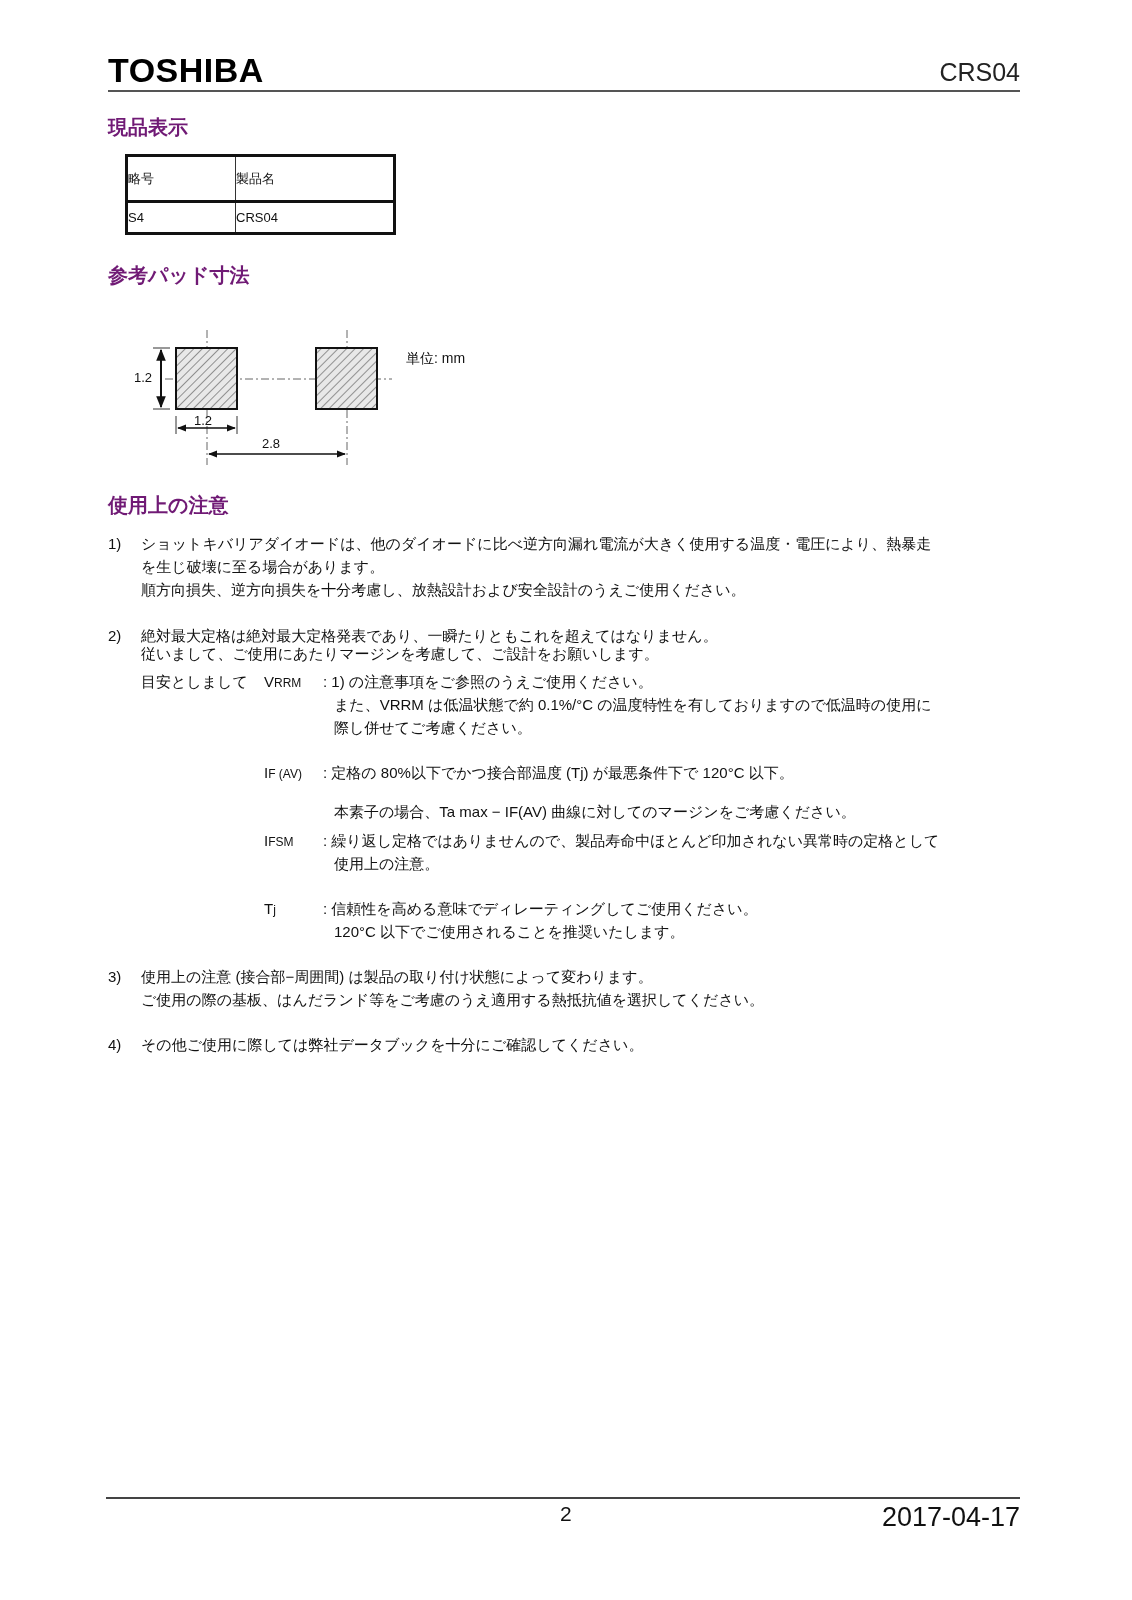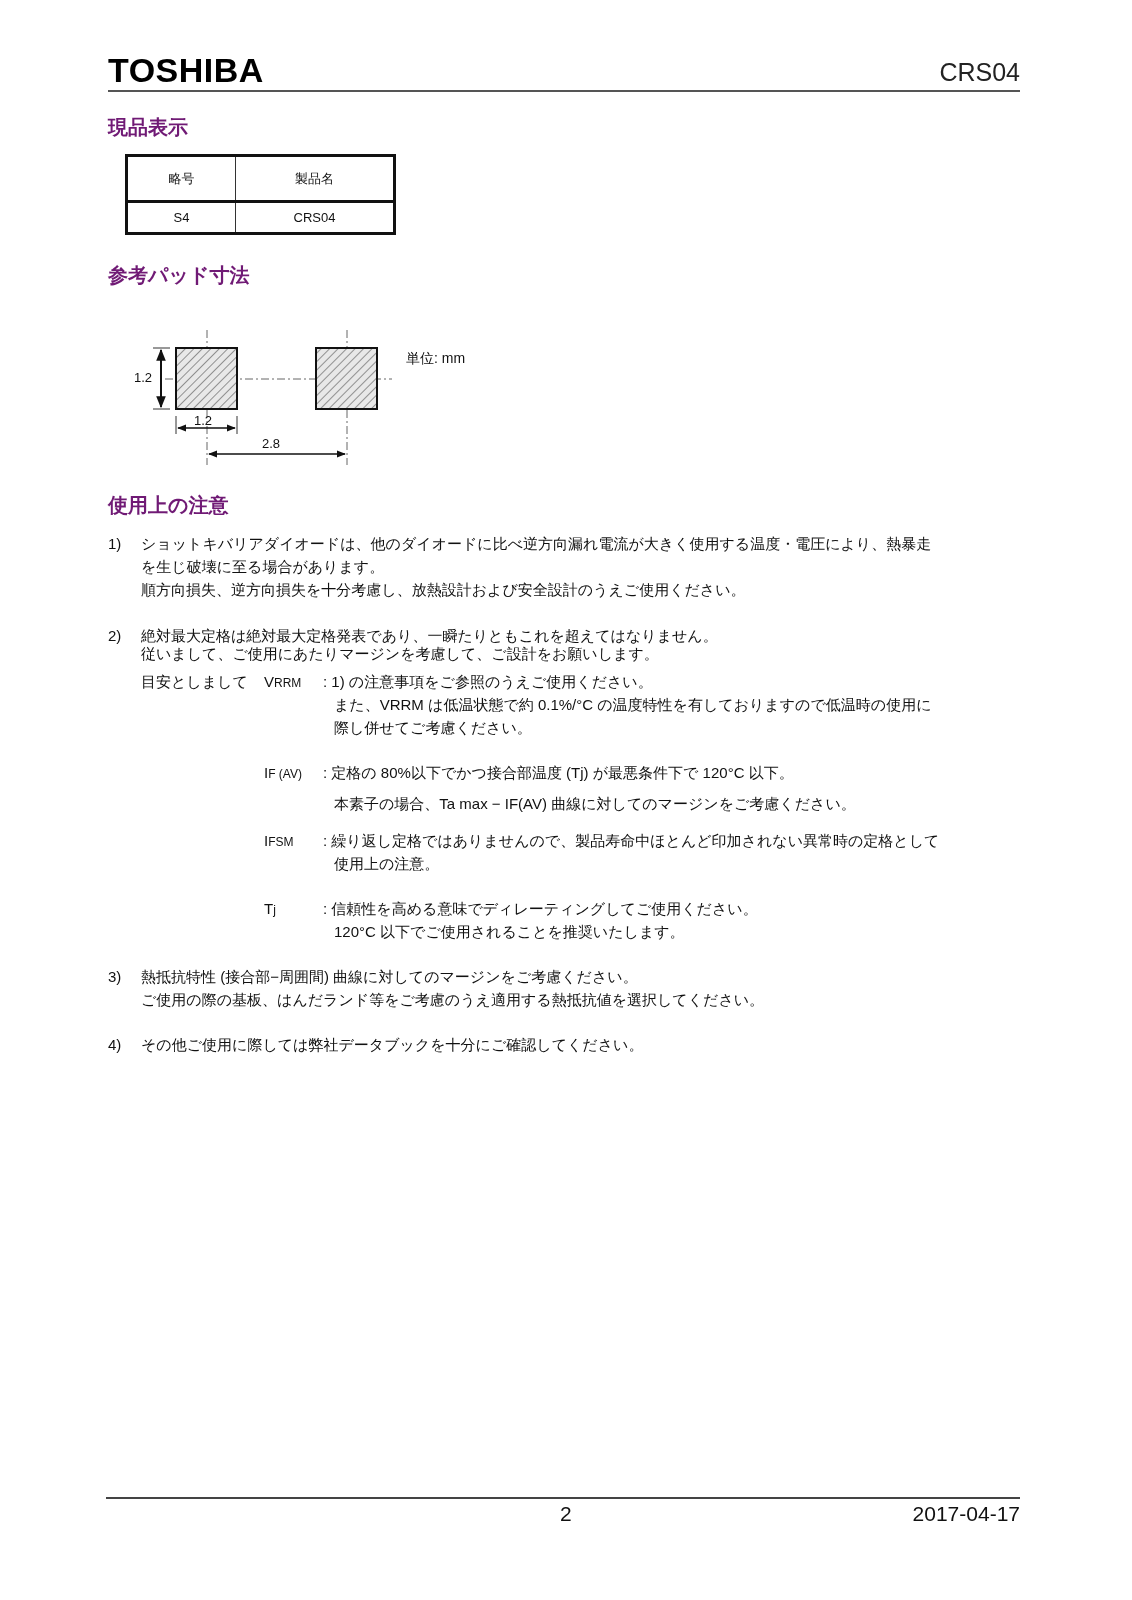--- a/index.html
+++ b/index.html
@@ -4,32 +4,32 @@
 <style>
   html, body { margin: 0; padding: 0; background: #ffffff; }
   body { width: 1132px; height: 1600px; position: relative; font-family: "Liberation Sans", "DejaVu Sans", sans-serif; color: #111; }
   .abs { position: absolute; }
   .logo { left: 108px; top: 52px; font-family: "Liberation Sans", sans-serif; font-weight: bold; font-size: 34px; letter-spacing: 0.5px; color: #000; transform: scaleY(0.95); }
   .docid { right: 112px; top: 58px; font-size: 25px; color: #222; }
   .hr-top { left: 108px; top: 90px; width: 912px; height: 2px; background: #555; }
   .hr-bot { left: 106px; top: 1497px; width: 914px; height: 2px; background: #444; }
   .section-title { font-weight: bold; font-size: 20px; color: #701a75; left: 108px; }
   table.mark { position: absolute; left: 125px; top: 154px; border-collapse: collapse; border: 3px solid #111; font-size: 13px; }
-  table.mark td { border: 1px solid #333; text-align: center; height: 43px; padding: 0; }
+  table.mark td { border: 1px solid #333; height: 43px; padding: 0; }
   table.mark tr.head td { border-bottom: 3px solid #111; height: 43px; }
   table.mark tr.body td { height: 29px; }
   table.mark td.c1 { width: 107px; }
   table.mark td.c2 { width: 157px; }
   .unit { left: 406px; top: 350px; font-size: 14px; }
   .notes { left: 108px; font-size: 15px; line-height: 23px; color: #111; }
   .num { position: absolute; left: 0; }
   .line { position: absolute; white-space: nowrap; }
   .sub { font-size: 12px; }
   .footer-page { left: 560px; top: 1502px; font-size: 21px; }
-  .footer-date { right: 112px; top: 1502px; font-size: 21px; }
+  .footer-date { right: 112px; top: 1502px; font-size: 27px; }
 </style>
 </head>
 <body>
 
 <div class="abs logo">TOSHIBA</div>
 <div class="abs docid">CRS04</div>
 <div class="abs hr-top"></div>
 
 <div class="abs section-title" style="top:114px;">現品表示</div>
 <table class="mark">
@@ -94,32 +94,32 @@
   <span class="line" style="left:33px; top:110px;">従いまして、ご使用にあたりマージンを考慮して、ご設計をお願いします。</span>
   <span class="line" style="left:33px; top:138px;">目安としまして</span>
 
   <span class="line" style="left:156px; top:138px;"><span>V</span><span class="sub">RRM</span></span>
   <span class="line" style="left:215px; top:138px;">: 1) の注意事項をご参照のうえご使用ください。</span>
   <span class="line" style="left:226px; top:161px;">また、VRRM は低温状態で約 0.1%/°C の温度特性を有しておりますので低温時の使用に</span>
   <span class="line" style="left:226px; top:184px;">際し併せてご考慮ください。</span>
 
   <span class="line" style="left:156px; top:229px;"><span>I</span><span class="sub">F (AV)</span></span>
   <span class="line" style="left:215px; top:229px;">: 定格の 80%以下でかつ接合部温度 (Tj) が最悪条件下で 120°C 以下。</span>
-  <span class="line" style="left:226px; top:260px;">本素子の場合、Ta max − IF(AV) 曲線に対してのマージンをご考慮ください。</span>
+  <span class="line" style="left:226px; top:268px;">本素子の場合、Ta max − IF(AV) 曲線に対してのマージンをご考慮ください。</span>
 
   <span class="line" style="left:156px; top:297px;"><span>I</span><span class="sub">FSM</span></span>
   <span class="line" style="left:215px; top:297px;">: 繰り返し定格ではありませんので、製品寿命中ほとんど印加されない異常時の定格として</span>
   <span class="line" style="left:226px; top:320px;">使用上の注意。</span>
 
   <span class="line" style="left:156px; top:365px;"><span>T</span><span class="sub">j</span></span>
   <span class="line" style="left:215px; top:365px;">: 信頼性を高める意味でディレーティングしてご使用ください。</span>
   <span class="line" style="left:226px; top:388px;">120°C 以下でご使用されることを推奨いたします。</span>
 
   <span class="num" style="top:433px;">3)</span>
-  <span class="line" style="left:33px; top:433px;">熱抵抗特性 (接合部−周囲間) 曲線に対してのマージンをご考慮ください。</span>
+  <span class="line" style="left:33px; top:433px;">使用上の注意 (接合部−周囲間) は製品の取り付け状態によって変わります。</span>
   <span class="line" style="left:33px; top:456px;">ご使用の際の基板、はんだランド等をご考慮のうえ適用する熱抵抗値を選択してください。</span>
 
   <span class="num" style="top:501px;">4)</span>
   <span class="line" style="left:33px; top:501px;">その他ご使用に際しては弊社データブックを十分にご確認してください。</span>
 </div>
 
 <div class="abs hr-bot"></div>
 <div class="abs footer-page">2</div>
 <div class="abs footer-date">2017-04-17</div>
 

